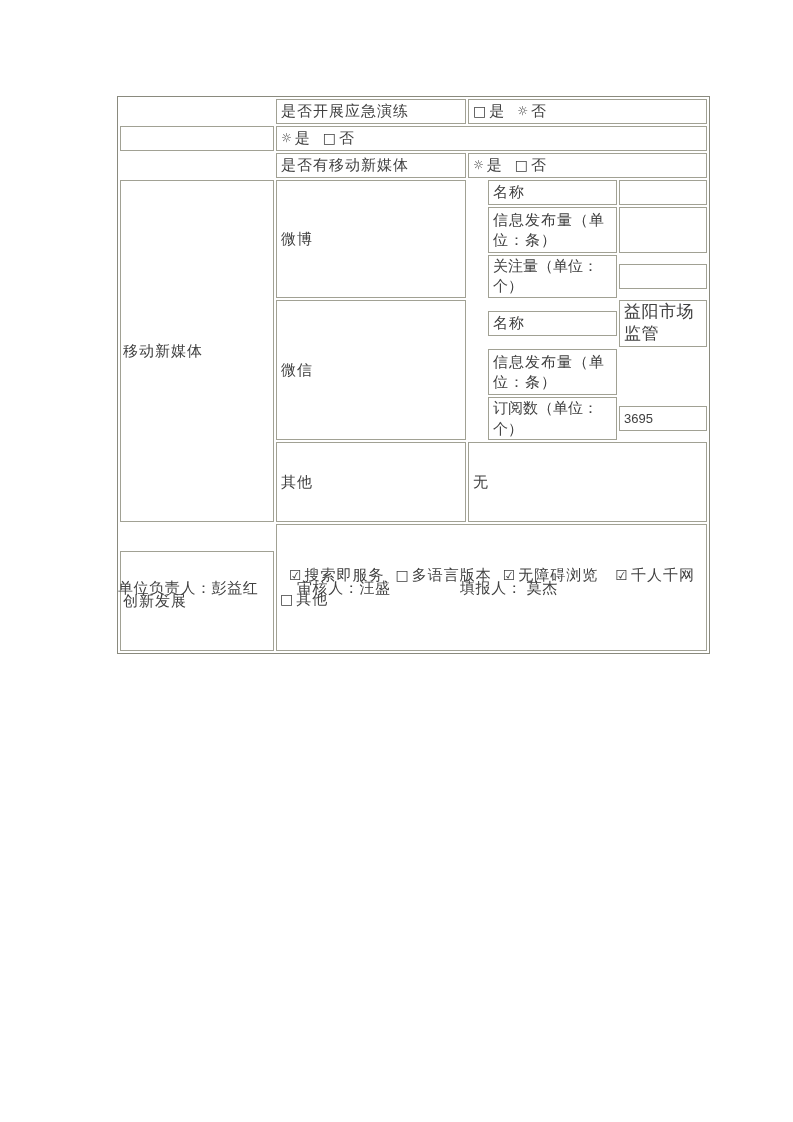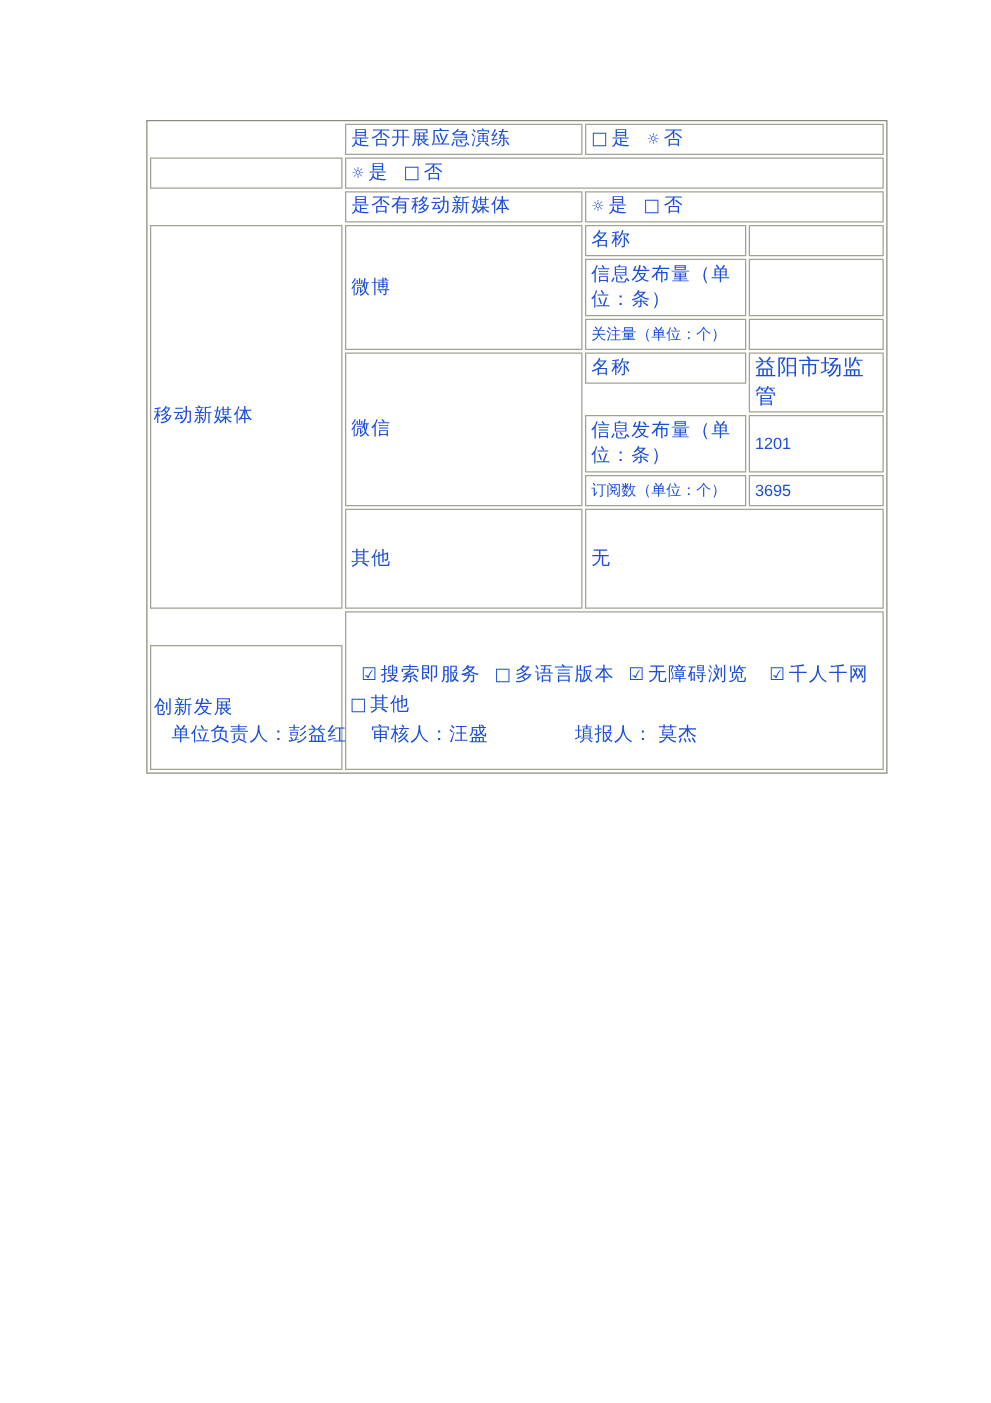--- a/index.html
+++ b/index.html
@@ -1,60 +1,60 @@
 <!DOCTYPE html>
 <html><head>
 <meta charset="utf-8">
 <style>
   html,body{margin:0;padding:0;background:#ffffff;}
   .page{position:relative;width:793px;height:1122px;background:#ffffff;overflow:hidden;
-        font-family:"Liberation Serif","DejaVu Serif",serif;color:#1d4ed8;}
+        font-family:"Liberation Serif","DejaVu Serif",serif;color:#404040;}
 
   
   .doc-table{position:absolute;left:117px;top:96px;width:593px;box-sizing:border-box;
              border:1px solid #8a8a7e;padding:1px;background:#ffffff;}
   .sec{display:flex;align-items:stretch;}
   .crest{flex:1;display:flex;flex-direction:column;min-width:0;}
   .trow{display:flex;align-items:stretch;}
   .subcol{flex:1;display:flex;flex-direction:column;min-width:0;}
-  .srow{display:flex;align-items:flex-start;}
+  .srow{display:flex;align-items:center;margin-left:20px;}
 
   .cell{border:1px solid #a1a194;margin:1px;box-sizing:border-box;background:#fff;
         display:flex;align-items:center;padding-left:4px;font-size:15px;
         letter-spacing:1px;line-height:1.35;min-width:0;}
   .c1{flex:0 0 154px;padding-left:2px;margin-top:28px;}
   .c2{flex:0 0 190px;}
   .c3{flex:0 0 129px;}
   .c4{flex:1;}
   .cfill{flex:1;}
   .h25{min-height:25px;}
   .h46{min-height:46px;}
   .h80{min-height:80px;}
   .h100{min-height:100px;}
   .wrap{flex-wrap:wrap;align-content:center;}
-  .small{font-size:12px;letter-spacing:0;}
+  .small{font-size:15px;letter-spacing:0;}
 
   .opt{display:inline-flex;align-items:center;margin-right:12px;white-space:nowrap;}
   .marker{font-family:"DejaVu Sans",sans-serif;font-size:14px;margin-right:2px;}
   .marker-sun{font-size:12px;}
 
   .val-num{font-size:13px;letter-spacing:0;font-family:"Liberation Sans","DejaVu Sans",sans-serif;}
   .val-cjk{font-size:17px;letter-spacing:0.5px;}
 
   .creative{flex-direction:column;justify-content:center;align-items:flex-start;
             padding-left:3px;gap:4px;}
   .cline{display:flex;align-items:center;}
   .cline1{padding-left:9px;}
   .copt{display:inline-flex;align-items:center;margin-right:11px;white-space:nowrap;}
   .copt-gap{margin-left:6px;}
 
   
   .footer{position:absolute;left:118px;top:577px;width:592px;font-size:15px;letter-spacing:0.6px;}
   .fline{display:flex;height:22px;line-height:22px;white-space:nowrap;}
-  .fs1{width:179px;text-align:center;}
+  .fs1{width:179px;}
   .fs2{width:163px;}
   .fs3{flex:1;}
   .fs4{width:342px;}
   .fs5{flex:1;}
 </style>
 </head>
 <body>
 
 <div class="page">
 
@@ -129,21 +129,20 @@
 
         <div class="trow">
           <div class="cell c2">微信</div>
           <div class="subcol">
             <div class="srow">
               <div class="cell c3 h25">名称</div>
               <div class="cell c4 h25 val-cjk">益阳市场监管</div>
             </div>
             <div class="srow">
               <div class="cell c3 h46 wrap">信息发布量（单位：条）</div>
-              <div class="cell c4 h46 val-num">1201</div>
             </div>
             <div class="srow">
               <div class="cell c3 h25 small">订阅数（单位：个）</div>
               <div class="cell c4 h25 val-num">3695</div>
             </div>
           </div>
         </div>
 
         <div class="trow">
           <div class="cell c2 h80">其他</div>

